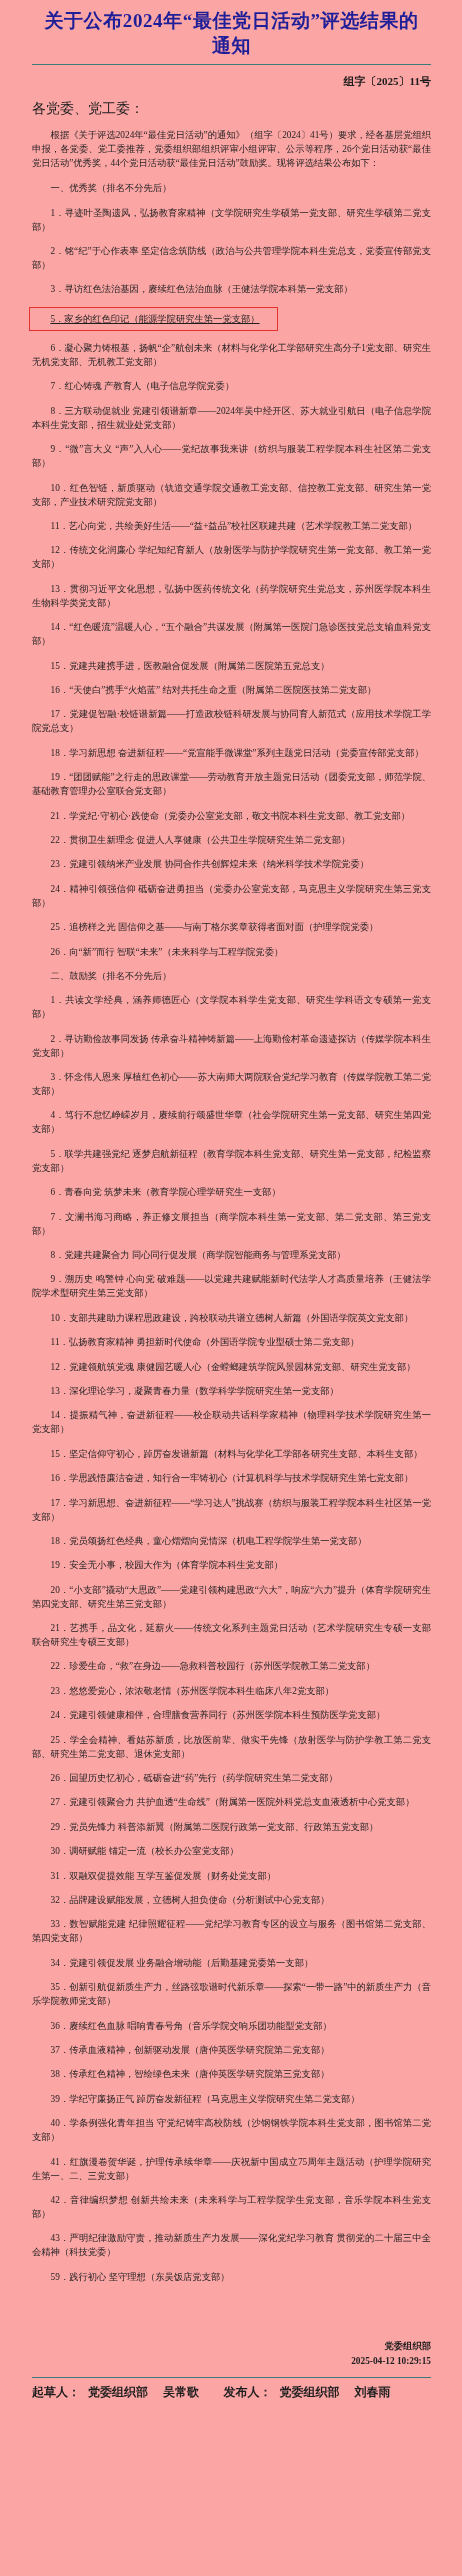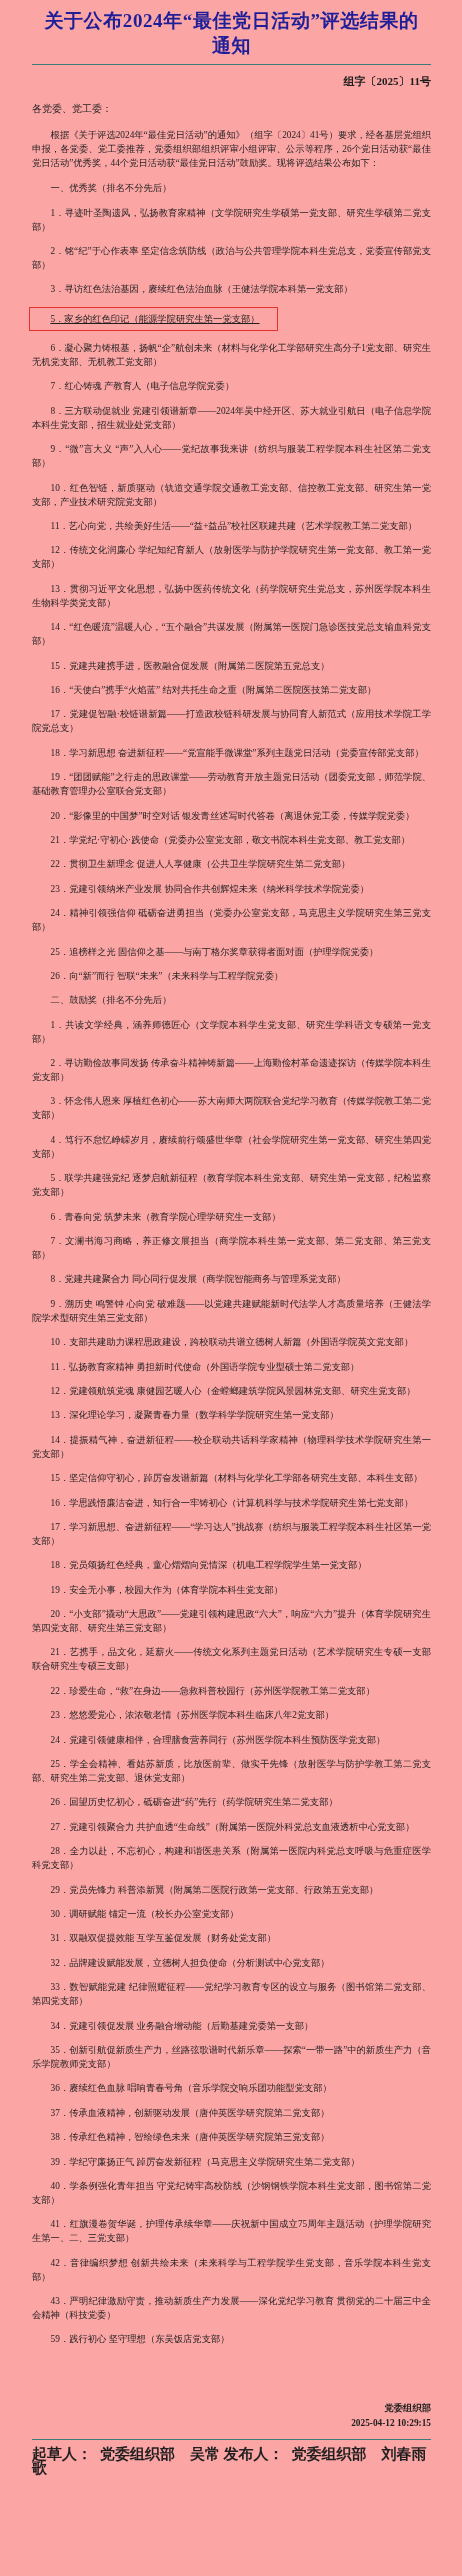--- a/index.html
+++ b/index.html
@@ -35,21 +35,21 @@
     margin: 5.8px 0 0 0;
   }
   .docnum {
     text-align: right;
     font-size: 11px;
     font-weight: bold;
     margin: 9.3px 0 0 0;
     color: #1c1c1c;
   }
   .salutation {
-    font-size: 10px;
+    font-size: 14px;
     margin: 12.7px 0 0 0;
     line-height: 14px;
   }
   p.body-text, p.item, p.heading {
     font-size: 9.3px;
     line-height: 14px;
     text-align: justify;
     text-indent: 2em;
     margin: 0 0 10.4px 0;
   }
@@ -75,21 +75,21 @@
     font-size: 9.3px;
     font-weight: bold;
     line-height: 15px;
   }
   .footer-rule {
     border-top: 1.7px solid var(--rule-teal, #3a7c7a);
     margin-top: 8px;
   }
   .meta-row {
     display: flex;
-    font-size: 15px;
+    font-size: 12px;
     font-weight: bold;
     margin-top: 7px;
     line-height: 14px;
   }
   .meta-row .meta-left {
     width: 48%;
   }
   .meta-row .meta-label {
     margin-right: 8px;
   }
@@ -125,21 +125,20 @@
       <p class="item">10．红色智链，新质驱动（轨道交通学院交通教工党支部、信控教工党支部、研究生第一党支部，产业技术研究院党支部）</p>
       <p class="item">11．艺心向党，共绘美好生活——“益+益品”校社区联建共建（艺术学院教工第二党支部）</p>
       <p class="item">12．传统文化润廉心 学纪知纪育新人（放射医学与防护学院研究生第一党支部、教工第一党支部）</p>
       <p class="item">13．贯彻习近平文化思想，弘扬中医药传统文化（药学院研究生党总支，苏州医学院本科生生物科学类党支部）</p>
       <p class="item">14．“红色暖流”温暖人心，“五个融合”共谋发展（附属第一医院门急诊医技党总支输血科党支部）</p>
       <p class="item">15．党建共建携手进，医教融合促发展（附属第二医院第五党总支）</p>
       <p class="item">16．“天使白”携手“火焰蓝” 结对共托生命之重（附属第二医院医技第二党支部）</p>
       <p class="item">17．党建促智融·校链谱新篇——打造政校链科研发展与协同育人新范式（应用技术学院工学院党总支）</p>
       <p class="item">18．学习新思想 奋进新征程——“党宣能手微课堂”系列主题党日活动（党委宣传部党支部）</p>
       <p class="item">19．“团团赋能”之行走的思政课堂——劳动教育开放主题党日活动（团委党支部，师范学院、基础教育管理办公室联合党支部）</p>
-      <p class="item">20．“影像里的中国梦”时空对话 银发青丝述写时代答卷（离退休党工委，传媒学院党委）</p>
       <p class="item">21．学党纪·守初心·践使命（党委办公室党支部，敬文书院本科生党支部、教工党支部）</p>
       <p class="item">22．贯彻卫生新理念 促进人人享健康（公共卫生学院研究生第二党支部）</p>
       <p class="item">23．党建引领纳米产业发展 协同合作共创辉煌未来（纳米科学技术学院党委）</p>
       <p class="item">24．精神引领强信仰 砥砺奋进勇担当（党委办公室党支部，马克思主义学院研究生第三党支部）</p>
       <p class="item">25．追榜样之光 固信仰之基——与南丁格尔奖章获得者面对面（护理学院党委）</p>
       <p class="item">26．向“新”而行 智联“未来”（未来科学与工程学院党委）</p>
       <p class="heading">二、鼓励奖（排名不分先后）</p>
       <p class="item">1．共读文学经典，涵养师德匠心（文学院本科学生党支部、研究生学科语文专硕第一党支部）</p>
       <p class="item">2．寻访勤俭故事同发扬 传承奋斗精神铸新篇——上海勤俭村革命遗迹探访（传媒学院本科生党支部）</p>
       <p class="item">3．怀念伟人恩来 厚植红色初心——苏大南师大两院联合党纪学习教育（传媒学院教工第二党支部）</p>
@@ -160,21 +159,20 @@
       <p class="item">18．党员颂扬红色经典，童心熠熠向党情深（机电工程学院学生第一党支部）</p>
       <p class="item">19．安全无小事，校园大作为（体育学院本科生党支部）</p>
       <p class="item">20．“小支部”撬动“大思政”——党建引领构建思政“六大”，响应“六力”提升（体育学院研究生第四党支部、研究生第三党支部）</p>
       <p class="item">21．艺携手，品文化，延薪火——传统文化系列主题党日活动（艺术学院研究生专硕一支部联合研究生专硕三支部）</p>
       <p class="item">22．珍爱生命，“救”在身边——急救科普校园行（苏州医学院教工第二党支部）</p>
       <p class="item">23．悠悠爱党心，浓浓敬老情（苏州医学院本科生临床八年2党支部）</p>
       <p class="item">24．党建引领健康相伴，合理膳食营养同行（苏州医学院本科生预防医学党支部）</p>
       <p class="item">25．学全会精神、看姑苏新质，比放医前辈、做实干先锋（放射医学与防护学教工第二党支部、研究生第二党支部、退休党支部）</p>
       <p class="item">26．回望历史忆初心，砥砺奋进“药”先行（药学院研究生第二党支部）</p>
       <p class="item">27．党建引领聚合力 共护血透“生命线”（附属第一医院外科党总支血液透析中心党支部）</p>
-      <p class="item">28．全力以赴，不忘初心，构建和谐医患关系（附属第一医院内科党总支呼吸与危重症医学科党支部）</p>
       <p class="item">29．党员先锋力 科普添新翼（附属第二医院行政第一党支部、行政第五党支部）</p>
       <p class="item">30．调研赋能 锚定一流（校长办公室党支部）</p>
       <p class="item">31．双融双促提效能 互学互鉴促发展（财务处党支部）</p>
       <p class="item">32．品牌建设赋能发展，立德树人担负使命（分析测试中心党支部）</p>
       <p class="item">33．数智赋能党建 纪律照耀征程——党纪学习教育专区的设立与服务（图书馆第二党支部、第四党支部）</p>
       <p class="item">34．党建引领促发展 业务融合增动能（后勤基建党委第一支部）</p>
       <p class="item">35．创新引航促新质生产力，丝路弦歌谱时代新乐章——探索“一带一路”中的新质生产力（音乐学院教师党支部）</p>
       <p class="item">36．赓续红色血脉 唱响青春号角（音乐学院交响乐团功能型党支部）</p>
       <p class="item">37．传承血液精神，创新驱动发展（唐仲英医学研究院第二党支部）</p>
       <p class="item">38．传承红色精神，智绘绿色未来（唐仲英医学研究院第三党支部）</p>

